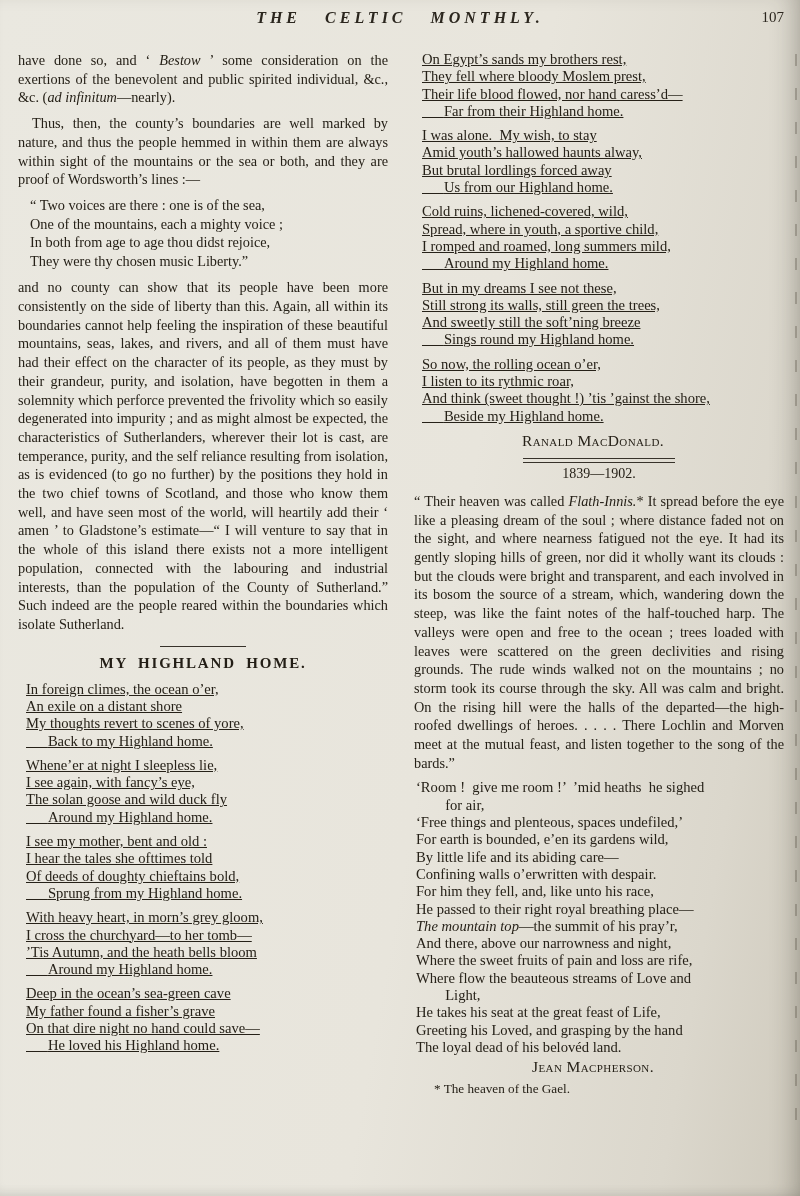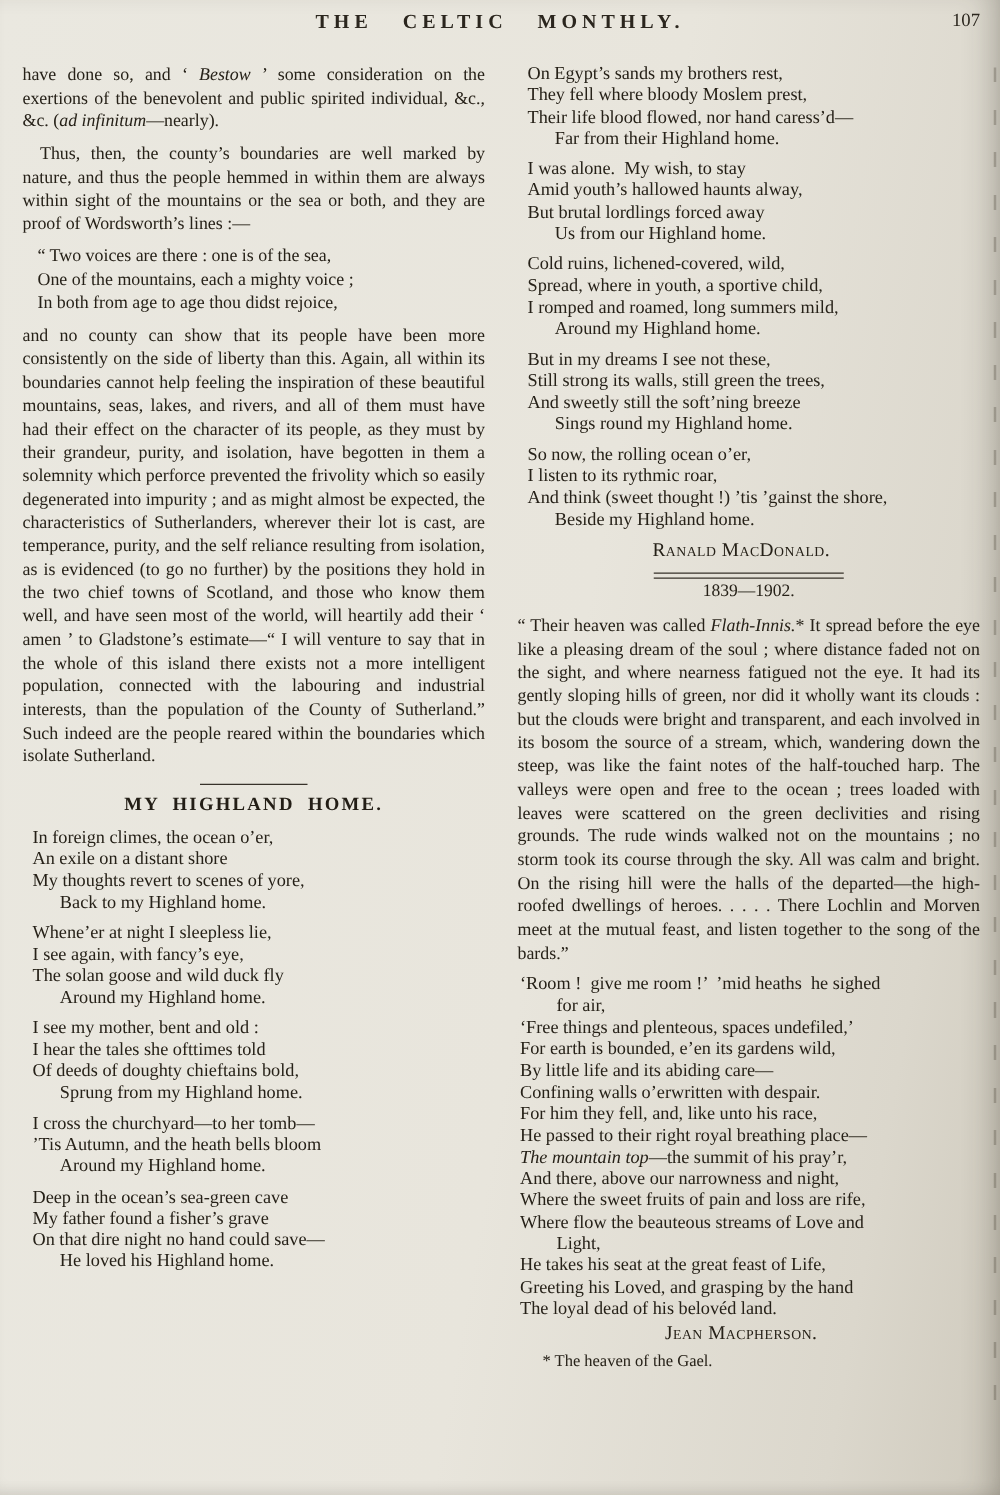--- a/index.html
+++ b/index.html
@@ -9,36 +9,36 @@
     margin:0 auto;
     background:linear-gradient(100deg,#eae8e0 0%,#e8e5dc 55%,#dbd7cc 86%,#cfcabd 100%);
     box-shadow:inset -20px 0 26px -16px rgba(40,35,25,.30), inset 0 -8px 14px -10px rgba(40,35,25,.18);
     color:#262118;
     font-family:"Liberation Serif", serif;
     overflow:hidden;
   }
   .masthead{position:relative;height:34px;padding-top:9px;}
   .masthead-title{
     text-align:center;font-size:16px;font-weight:bold;
-    letter-spacing:4px;word-spacing:16px;color:#2b261e;
+    letter-spacing:4px;word-spacing:16px;color:#2b261e;font-style:italic;
   }
   .page-number{position:absolute;right:16px;top:9px;font-size:15px;color:#2b261e;}
   .columns{display:flex;gap:26px;padding:8px 16px 0 18px;}
   .col{flex:1;min-width:0;}
   .para{
     margin:0 0 7px 0;
     font-size:14.3px;line-height:18.7px;
     text-align:justify;
   }
   .para.indent{text-indent:14px;}
   .verse-quote{margin:3px 0 8px 12px;}
   .verse-quote .pline{font-size:14.3px;line-height:18.6px;white-space:pre-wrap;}
   .poem{margin-left:8px;}
   .poem2{margin-left:2px;}
-  .stanza{margin-bottom:7px;}
+  .stanza{margin-bottom:7px;text-decoration:underline;}
   .pline{font-size:14.6px;line-height:17.3px;white-space:pre-wrap;}
   .rule-single{width:86px;border-top:1.3px solid #37322a;margin:12px auto 8px auto;}
   .rule-double{width:152px;border-top:1.2px solid #37322a;border-bottom:1.2px solid #37322a;height:3px;margin:8px auto 8px auto;}
   .section-heading{
     margin:2px 0 9px 0;
     font-size:15px;font-weight:bold;text-align:center;
     letter-spacing:1.8px;word-spacing:5px;color:#231e16;
   }
   .dates{text-align:center;font-size:14px;margin:-5px 0 10px 0;}
   .signature{
@@ -65,20 +65,21 @@
 
   <div class="columns">
 
     <div class="col">
       <p class="para"><span>have done so, and ‘ </span><i>Bestow</i><span> ’ some consideration on the exertions of the benevolent and public spirited individual, &amp;c., &amp;c. (</span><i>ad infinitum</i><span>—nearly).</span></p>
       <p class="para indent">Thus, then, the county’s boundaries are well marked by nature, and thus the people hemmed in within them are always within sight of the mountains or the sea or both, and they are proof of Wordsworth’s lines :—</p>
       <div class="verse-quote">
           <div class="pline"><span>“ Two voices are there : one is of the sea,</span></div>
           <div class="pline"><span>One of the mountains, each a mighty voice ;</span></div>
           <div class="pline"><span>In both from age to age thou didst rejoice,</span></div>
+          <div class="pline"><span>They were thy chosen music Liberty.”</span></div>
         </div>
       <p class="para">and no county can show that its people have been more consistently on the side of liberty than this. Again, all within its boundaries cannot help feeling the inspiration of these beautiful mountains, seas, lakes, and rivers, and all of them must have had their effect on the character of its people, as they must by their grandeur, purity, and isolation, have begotten in them a solemnity which perforce prevented the frivolity which so easily degenerated into impurity ; and as might almost be expected, the characteristics of Sutherlanders, wherever their lot is cast, are temperance, purity, and the self reliance resulting from isolation, as is evidenced (to go no further) by the positions they hold in the two chief towns of Scotland, and those who know them well, and have seen most of the world, will heartily add their ‘ amen ’ to Gladstone’s estimate—“ I will venture to say that in the whole of this island there exists not a more intelligent population, connected with the labouring and industrial interests, than the population of the County of Sutherland.”  Such indeed are the people reared within the boundaries which isolate Sutherland.</p>
 
       <div class="rule-single"></div>
       <h2 class="section-heading">MY HIGHLAND HOME.</h2>
 
       <div class="poem">
         <div class="stanza">
             <div class="pline"><span>In foreign climes, the ocean o’er,</span></div>
             <div class="pline"><span>An exile on a distant shore</span></div>
@@ -91,20 +92,21 @@
             <div class="pline"><span>The solan goose and wild duck fly</span></div>
             <div class="pline"><span>      Around my Highland home.</span></div>
           </div>
         <div class="stanza">
             <div class="pline"><span>I see my mother, bent and old :</span></div>
             <div class="pline"><span>I hear the tales she ofttimes told</span></div>
             <div class="pline"><span>Of deeds of doughty chieftains bold,</span></div>
             <div class="pline"><span>      Sprung from my Highland home.</span></div>
           </div>
         <div class="stanza">
+            <div class="pline"><span>With heavy heart, in morn’s grey gloom,</span></div>
             <div class="pline"><span>I cross the churchyard—to her tomb—</span></div>
             <div class="pline"><span>’Tis Autumn, and the heath bells bloom</span></div>
             <div class="pline"><span>      Around my Highland home.</span></div>
           </div>
         <div class="stanza">
             <div class="pline"><span>Deep in the ocean’s sea-green cave</span></div>
             <div class="pline"><span>My father found a fisher’s grave</span></div>
             <div class="pline"><span>On that dire night no hand could save—</span></div>
             <div class="pline"><span>      He loved his Highland home.</span></div>
           </div>

